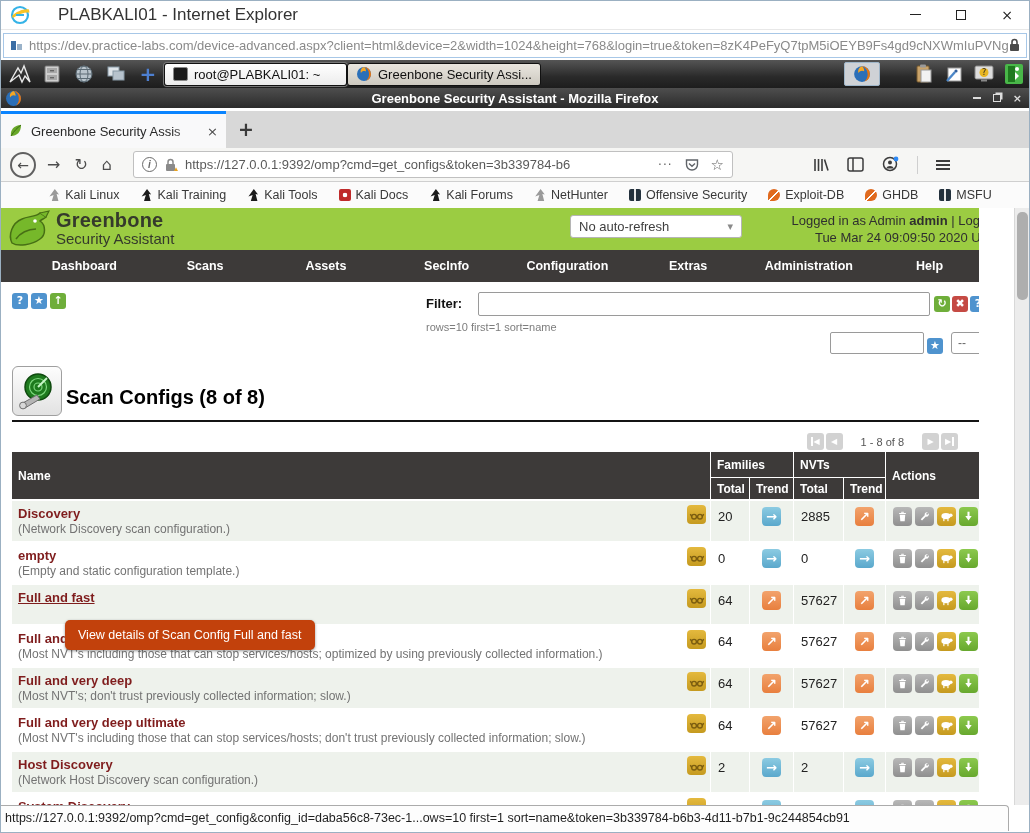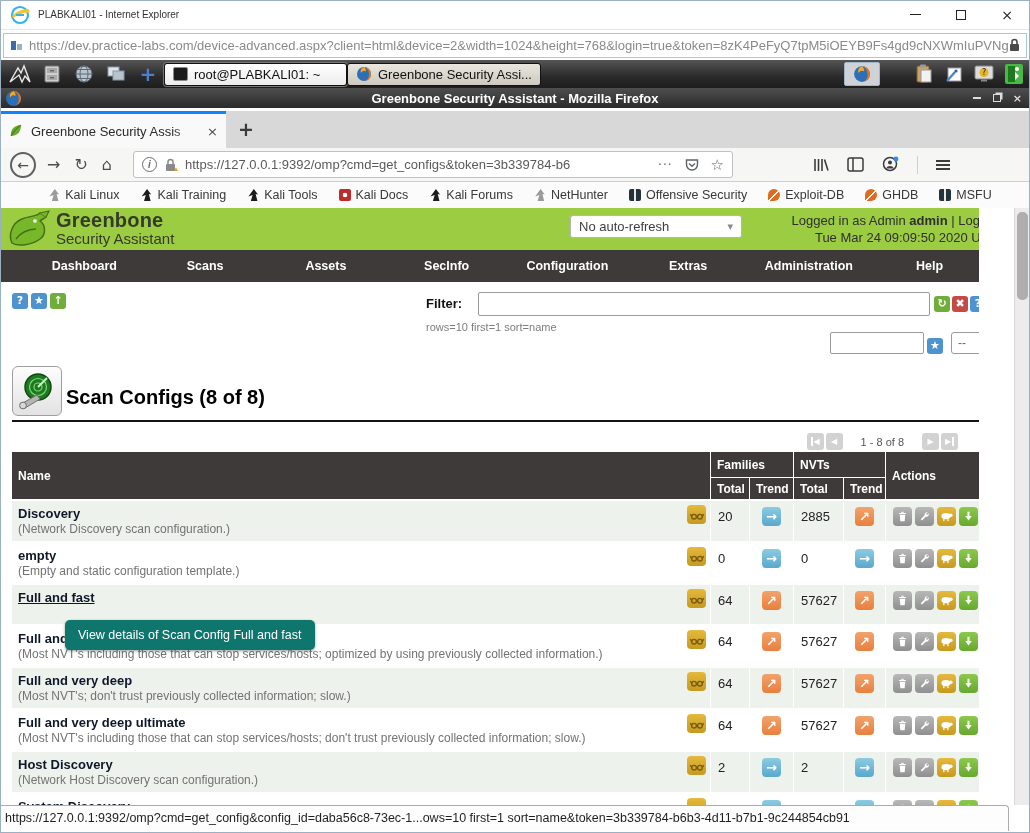--- a/index.html
+++ b/index.html
@@ -4,21 +4,21 @@
 <style>
   * { margin:0; padding:0; box-sizing:border-box; }
   html,body { width:1030px; height:833px; }
   body { position:relative; font-family:"Liberation Sans",sans-serif; background:#fff; overflow:hidden; }
   .glyph { font-family:"DejaVu Sans",sans-serif; }
 
   
   .win-border { position:absolute; inset:0; border:1px solid #9bb0c2; pointer-events:none; z-index:90; }
   .ie-titlebar { position:absolute; left:0; top:0; width:1030px; height:30px; background:#fff; display:flex; align-items:center; border-bottom:1px solid #e8e8e8; }
   .ie-logo { width:20px; height:20px; margin:0 8px 0 10px; }
-  .ie-title { font-size:10px; color:#333; }
+  .ie-title { font-size:17px; color:#333;margin-left:20px; }
   .ie-controls { margin-left:auto; display:flex; }
   .ie-ctl { width:46px; height:29px; display:flex; align-items:center; justify-content:center; color:#222; }
   .ctl-min { width:11px; height:1.5px; background:#222; }
   .ctl-max { width:10px; height:10px; border:1.5px solid #222; }
   .ctl-close { font-size:14px; font-family:"DejaVu Sans",sans-serif; }
   .ie-addrbar { position:absolute; left:0; top:30px; width:1030px; height:30px; background:#fff; display:flex; align-items:center; padding:0 3px; }
   .ie-urlbox { flex:1; height:25px; border:1px solid #a7c7e7; background:#fff; display:flex; align-items:center; padding:0 6px; overflow:hidden; }
   .ie-favicon { width:13px; height:13px; margin-right:6px; flex:none; }
   .ie-url { font-size:13px; color:#8a8a8a; white-space:nowrap; overflow:hidden; }
   .ie-lock { margin-left:auto; flex:none; }
@@ -116,38 +116,38 @@
   .gsa-table { position:absolute; left:12px; top:244px; width:991px; }
   .thead { display:grid; grid-template-columns:698px 38px 43px 49px 41px 112px; grid-template-rows:25px 21px; gap:1px; background:#fff; }
   .th { background:#3d3a39; color:#fff; font-size:12px; font-weight:bold; display:flex; align-items:center; padding-left:6px; }
   .th-name { grid-row:1/3; }
   .th-actions { grid-row:1/3; }
   .rows-wrap { display:flex; flex-direction:column; gap:2px; margin-top:2px; }
   .trow { display:grid; grid-template-columns:698px 38px 43px 49px 41px 112px; gap:1px; background:#fff; }
   .trow .cell { background:#fff; min-height:39px; }
   .trow.alt .cell { background:#eef2ec; }
   .name-cell { display:flex; justify-content:space-between; padding:3px 4px 4px 6px; }
-  .cfg-link { font-size:13px; font-weight:bold; color:#0f172a; text-decoration:none; line-height:17px; }
+  .cfg-link { font-size:13px; font-weight:bold; color:#7f1d1d; text-decoration:none; line-height:17px; }
   .trow.hovered .cfg-link { text-decoration:underline; }
   .cfg-desc { font-size:12px; color:#737373; line-height:15px; }
   .trow.wrap .cfg-desc { max-width:640px; }
   .mini-ico { flex:none; margin-top:1px; }
   .val { font-size:13px; color:#222; display:flex; align-items:flex-start; padding:8px 0 0 7px; }
   .trend { display:flex; align-items:flex-start; justify-content:center; padding-top:6px; }
   .trend-box { width:19px; height:19px; border-radius:4px; color:#fff; font-family:"DejaVu Sans",sans-serif; font-size:13px; font-weight:bold; display:flex; align-items:center; justify-content:center; }
   .trend-up { background:linear-gradient(#f2a36c,#e87f3e); }
   .trend-same { background:linear-gradient(#8ccbe2,#5aa8cc); }
   .actions { display:flex; align-items:flex-start; gap:3px; padding:6px 0 0 7px; }
   .abtn { width:19px; height:19px; border-radius:4px; display:flex; align-items:center; justify-content:center; }
   .ab-gray { background:linear-gradient(#b8b8b8,#8f8f8f); }
   .ab-gold { background:linear-gradient(#e4b93e,#c59a1f); }
   .ab-green { background:linear-gradient(#8cc94e,#67a82e); }
   .glasses-bg { width:19px; height:19px; border-radius:4px; background:linear-gradient(#e4b93e,#c59a1f); display:flex; align-items:center; justify-content:center; }
 
-  .tooltip { position:absolute; left:65px; top:412px; height:30px; background:#0f766e; border-radius:5px; color:#fff; font-size:12.5px; line-height:30px; padding:0 13px; white-space:nowrap; z-index:5; box-shadow:0 1px 3px rgba(0,0,0,.4); }
+  .tooltip { position:absolute; left:65px; top:412px; height:30px; background:#c2410c; border-radius:5px; color:#fff; font-size:12.5px; line-height:30px; padding:0 13px; white-space:nowrap; z-index:5; box-shadow:0 1px 3px rgba(0,0,0,.4); }
 
   
   .ff-scrollbar { position:absolute; left:1014px; top:208px; width:15px; height:597px; background:#ececec; border-left:1px solid #d8d8d8; }
   .ff-thumb { position:absolute; left:2px; top:4px; width:11px; height:88px; background:#aeaeae; border-radius:5px; }
   .ff-statusbar { position:absolute; left:0; top:805px; width:1009px; height:26px; background:#fdfdfd; border:1px solid #ababab; border-left:none; border-bottom:none; border-top-right-radius:4px; font-size:12.5px; color:#1f1f1f; line-height:24px; padding-left:5px; white-space:nowrap; overflow:hidden; }
 </style>
 </head>
 <body>
 
 <div class="ie-titlebar">

